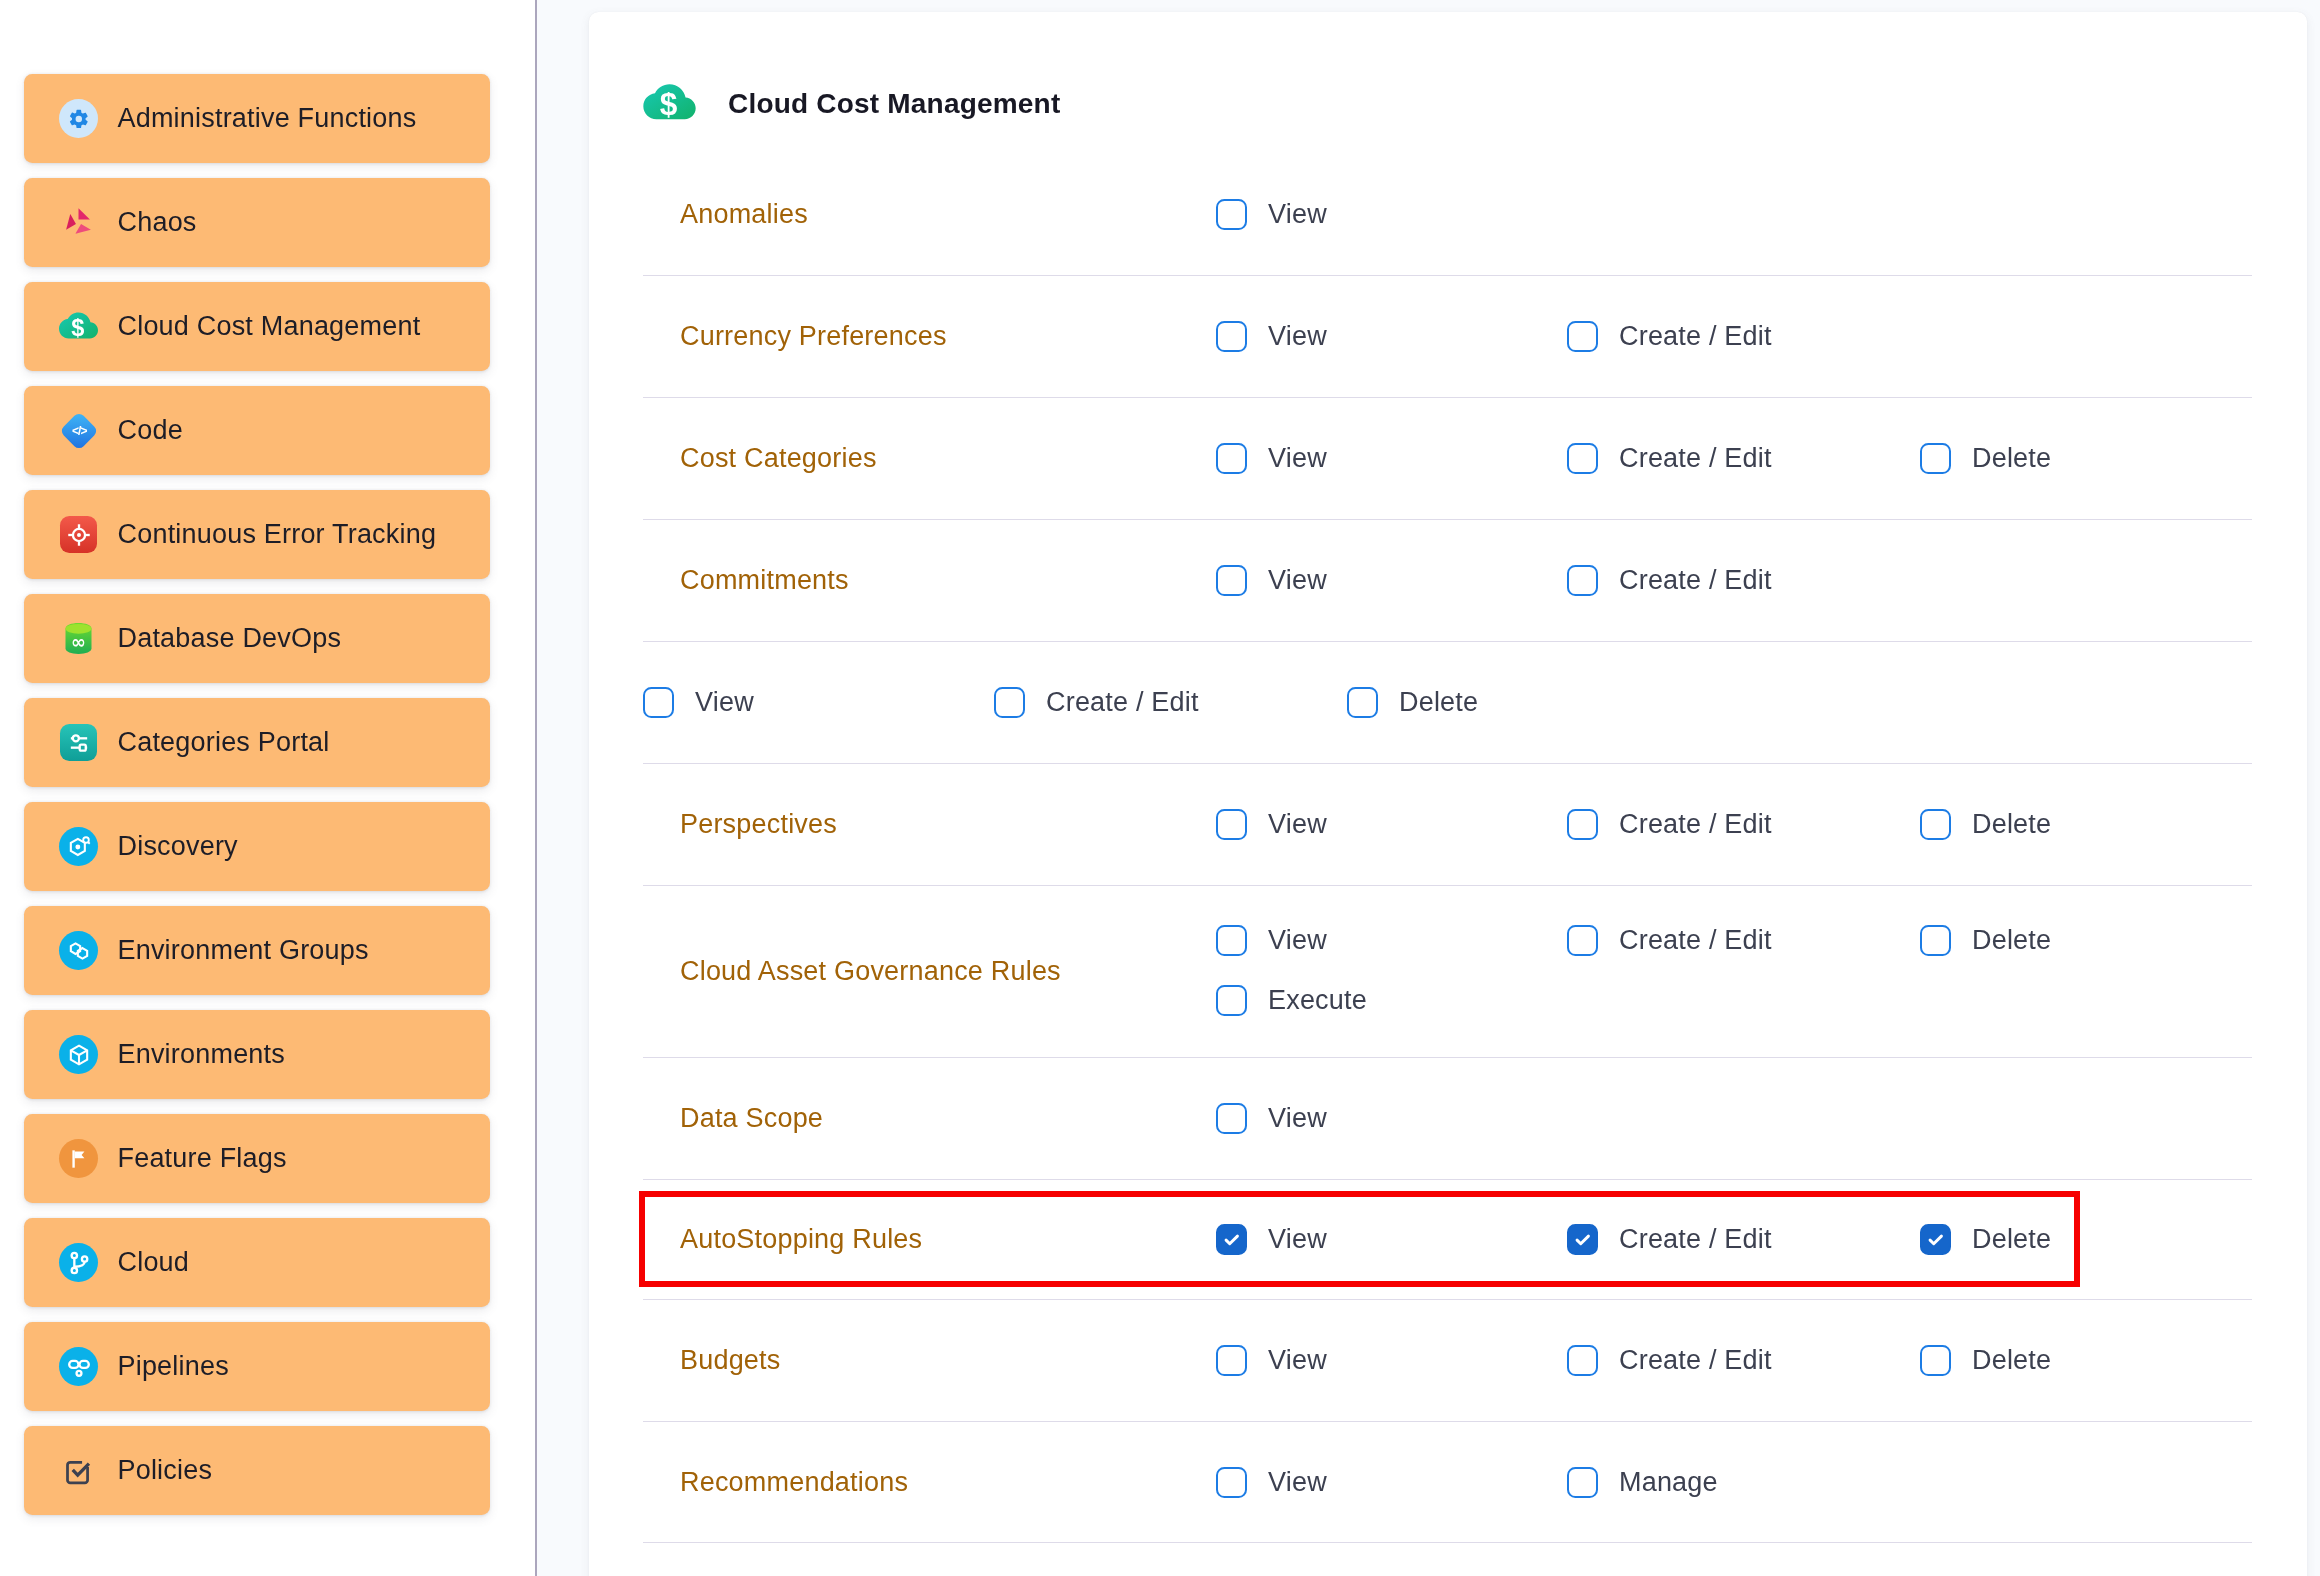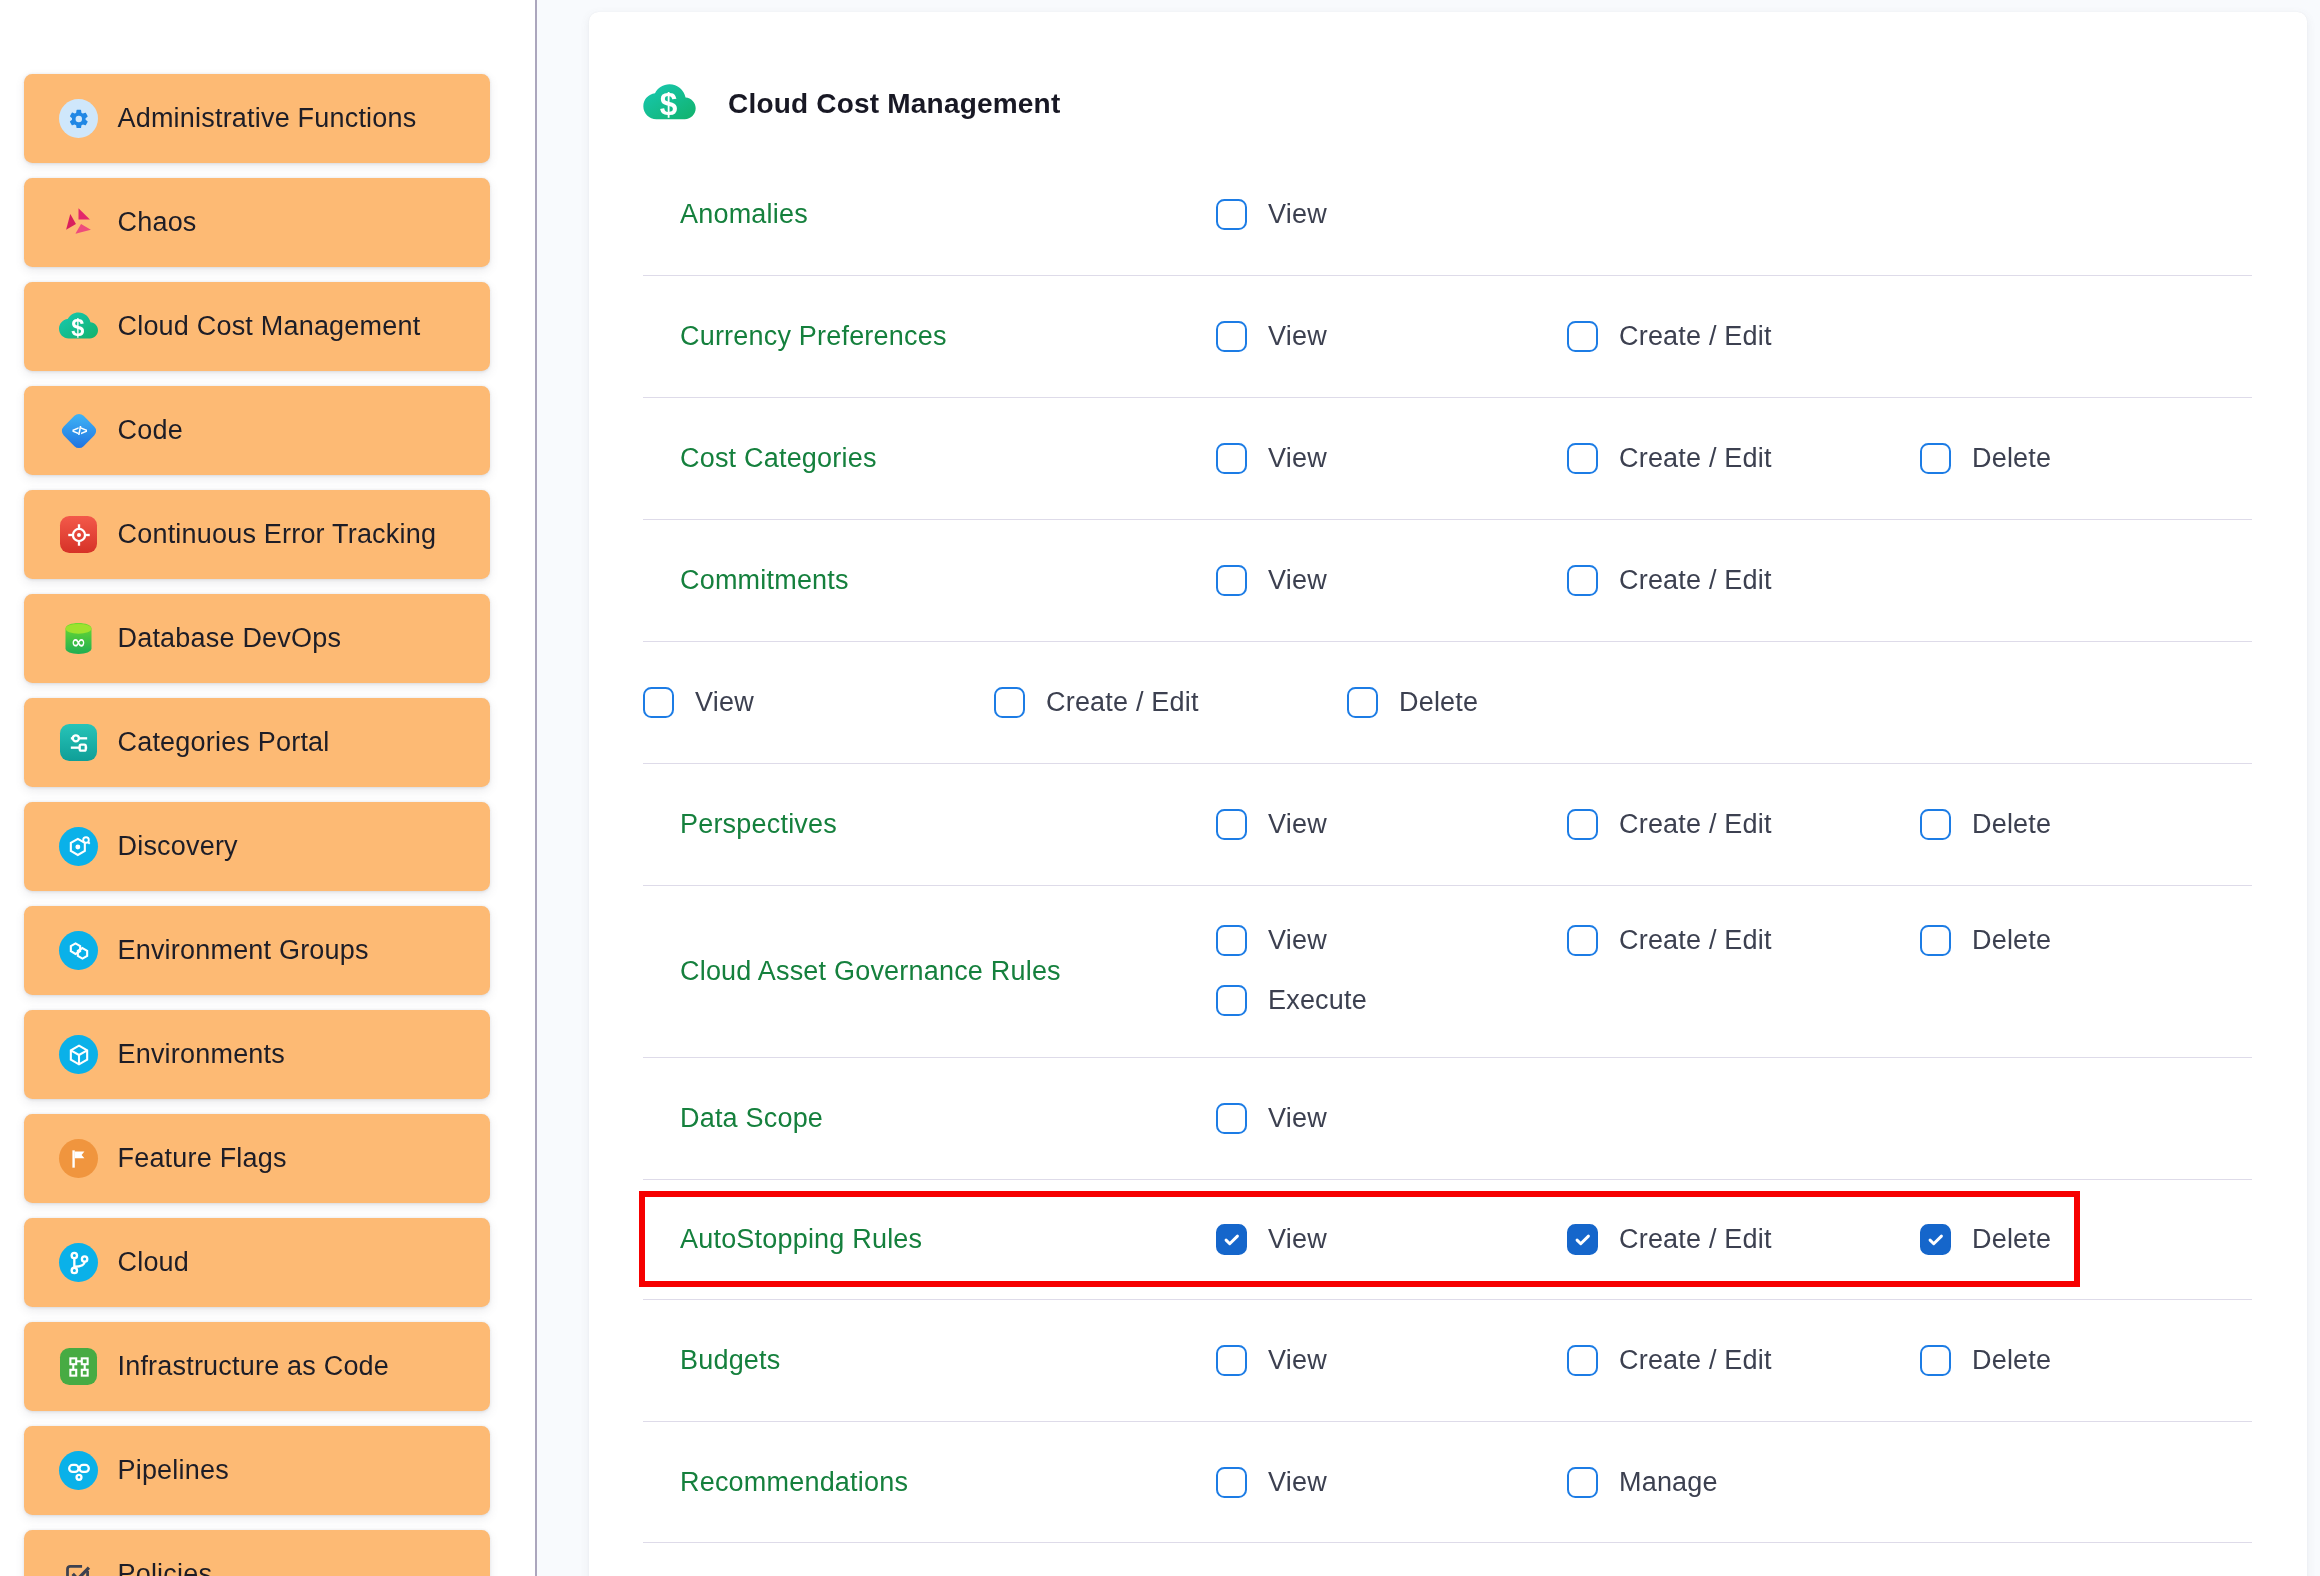--- a/index.html
+++ b/index.html
@@ -35,21 +35,21 @@
   }
   .card-header{height:142px;display:flex;align-items:center;padding:42px 0 0 54px;box-sizing:border-box;}
   .hdr-icon{width:53px;height:48px;margin-right:32px;display:flex;align-items:center;justify-content:center;}
   .hdr-title{font-size:28px;font-weight:700;color:#181824;margin:0;letter-spacing:0.2px;}
   
   .perm-row{position:relative;box-sizing:border-box;padding:0 55px 0 54px;}
   .perm-inner{height:100%;display:flex;border-bottom:1.9px solid #dedbe9;box-sizing:border-box;}
   .perm-label{
     width:573px;flex:0 0 auto;display:flex;align-items:center;
     padding-left:37px;box-sizing:border-box;
-    font-size:27px;color:#15803d;letter-spacing:0.2px;
+    font-size:27px;color:#a16207;letter-spacing:0.2px;
   }
   .pcol{display:flex;flex-direction:column;justify-content:center;gap:29px;box-sizing:border-box;}
   .pcol1{width:351px;flex:0 0 auto;}
   .pcol2{width:353px;flex:0 0 auto;}
   .pcol3{flex:1 1 auto;}
   .perm-row.tall .pcol{justify-content:flex-start;padding-top:39px;}
   .perm-option{display:flex;align-items:center;gap:21px;cursor:pointer;}
   .cb{
     width:31px;height:31px;border-radius:8.3px;border:2.8px solid #1c7ce5;background:#ffffff;
     box-sizing:border-box;flex:0 0 auto;display:flex;align-items:center;justify-content:center;
@@ -217,36 +217,20 @@
                 <circle cx="16.8" cy="8.6" r="2.3" fill="none" stroke="#fff" stroke-width="2"></circle>
                 <line x1="8" y1="8" x2="8" y2="16" stroke="#fff" stroke-width="2"></line>
                 <path d="M16.8 11c0 3.2-3.6 4.2-8.8 4.2" fill="none" stroke="#fff" stroke-width="2"></path>
               </svg>
             </span>
           </span>
           <span class="side-label">Cloud</span>
         </div>
         <div class="side-card">
           <span class="side-icon">
-            <span class="ic-rsq" style="background:#47ab43">
-              <svg width="28" height="28" viewBox="0 0 24 24">
-                <rect x="4.6" y="4.6" width="5" height="5" fill="none" stroke="#fff" stroke-width="1.8"></rect>
-                <rect x="14.4" y="4.6" width="5" height="5" fill="none" stroke="#fff" stroke-width="1.8"></rect>
-                <rect x="14.4" y="14.4" width="5" height="5" fill="none" stroke="#fff" stroke-width="1.8"></rect>
-                <rect x="4.6" y="14.4" width="5" height="5" fill="none" stroke="#fff" stroke-width="1.8"></rect>
-                <line x1="9.6" y1="7.1" x2="14.4" y2="7.1" stroke="#fff" stroke-width="1.8"></line>
-                <line x1="16.9" y1="9.6" x2="16.9" y2="14.4" stroke="#fff" stroke-width="1.8"></line>
-                <line x1="7.1" y1="9.6" x2="7.1" y2="14.4" stroke="#fff" stroke-width="1.8"></line>
-              </svg>
-            </span>
-          </span>
-          <span class="side-label">Infrastructure as Code</span>
-        </div>
-        <div class="side-card">
-          <span class="side-icon">
             <span class="ic-circle" style="background:#0ab1e9">
               <svg width="28" height="28" viewBox="0 0 24 24">
                 <rect x="3.6" y="6.8" width="8" height="6" rx="3" fill="none" stroke="#fff" stroke-width="2"></rect>
                 <rect x="12.4" y="6.8" width="8" height="6" rx="3" fill="none" stroke="#fff" stroke-width="2"></rect>
                 <circle cx="12" cy="17.4" r="2.1" fill="none" stroke="#fff" stroke-width="2"></circle>
               </svg>
             </span>
           </span>
           <span class="side-label">Pipelines</span>
         </div>

